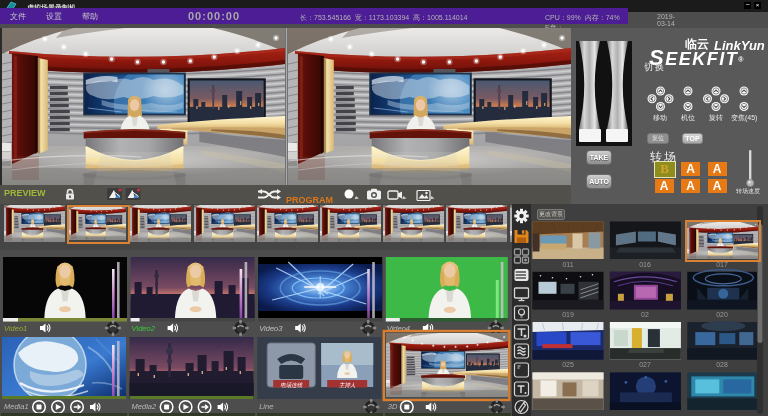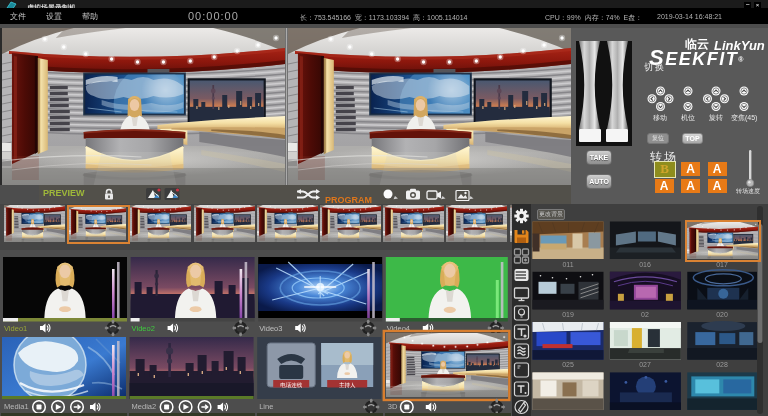--- a/index.html
+++ b/index.html
@@ -1,44 +1,44 @@
 <!DOCTYPE html>
 <html><head><meta charset="utf-8">
 <style>
   html,body{margin:0;padding:0;}
   body{width:768px;height:416px;position:relative;overflow:hidden;background:#4d4d4d;
        font-family:"Liberation Sans",sans-serif;}
   .abs{position:absolute;}
   #titlebar{left:0;top:0;width:768px;height:12px;background:#1b1b1b;}
-  #menubar{left:0;top:8px;width:768px;height:16px;background:#000000;}
+  #menubar{left:0;top:8px;width:628px;height:16px;background:#4c1d95;}
   .mtxt{position:absolute;top:3px;font-size:8px;color:#c8c8c8;}
   #monitors{left:0;top:28px;width:768px;height:157px;background:#333;}
-  #labelbar{left:0;top:185px;width:571px;height:36px;background:#52504a;margin-left:39px;}
+  #labelbar{left:0;top:185px;width:571px;height:36px;background:#52504a;}
   #panel{left:571px;top:28px;width:197px;height:176px;background:#595959;border-bottom:2px solid #2e2e2e;}
   #thumbrow{left:0;top:204px;width:512px;height:46px;background:#454545;overflow:hidden;}
-  #sources{left:0;top:250px;width:532px;height:166px;background:#4d4d4d;overflow:hidden;}
+  #sources{left:0;top:250px;width:532px;height:166px;background:#4d4d4d;overflow:hidden;font-style:italic;}
   #toolbar{left:512px;top:204px;width:19px;height:212px;background:#2b2b2b;}
   #gallery{left:531px;top:204px;width:237px;height:212px;background:#3f3f3f;overflow:hidden;}
 </style></head>
 <body>
 
 <div class="abs" id="titlebar">
   <svg class="abs" style="left:6px;top:1px" width="11" height="10" viewBox="0 0 11 10">
     <path d="M1,7 L5,1 L10,3 L6,9 Z" fill="#1a8a9a" stroke="#40c8d8" stroke-width="0.8"></path>
   </svg>
   <div class="abs" style="left:27px;top:3px;font-size:7px;color:#d8d8d8;font-weight:bold;">虚拟场景录制机-</div>
   <div class="abs" style="left:744px;top:2px;width:7px;height:7px;background:#000;color:#fff;font-size:7px;line-height:5px;text-align:center;">−</div>
   <div class="abs" style="left:754px;top:2px;width:7px;height:7px;background:#000;color:#fff;font-size:6px;line-height:7px;text-align:center;">×</div>
 </div>
 
 <div class="abs" id="menubar">
   <div class="mtxt" style="left:10px;">文件</div>
   <div class="mtxt" style="left:46px;">设置</div>
   <div class="mtxt" style="left:82px;">帮助</div>
-  <div class="abs" style="left:188px;top:2px;font-size:11px;color:#a8a8a8;letter-spacing:1px;">00:00:00</div>
+  <div class="abs" style="left:188px;top:2px;font-size:11px;color:#a8a8a8;letter-spacing:1px;font-weight:bold;">00:00:00</div>
   <div class="abs" style="left:300px;top:5px;font-size:7px;color:#b4b4b4;">长：753.545166&nbsp; 宽：1173.103394&nbsp; 高：1005.114014</div>
   <div class="abs" style="left:545px;top:5px;font-size:7px;color:#b4b4b4;">CPU：99%&nbsp; 内存：74%&nbsp; E盘：</div>
   <div class="abs" style="left:657px;top:5px;font-size:7px;color:#b4b4b4;">2019-03-14 16:48:21</div>
 </div>
 
 <svg width="0" height="0" style="position:absolute">
     <defs>
       <symbol id="studio" viewBox="0 0 284 157" preserveAspectRatio="none">
  <defs>
   <linearGradient id="ceil" x1="0" y1="0" x2="0" y2="1">

